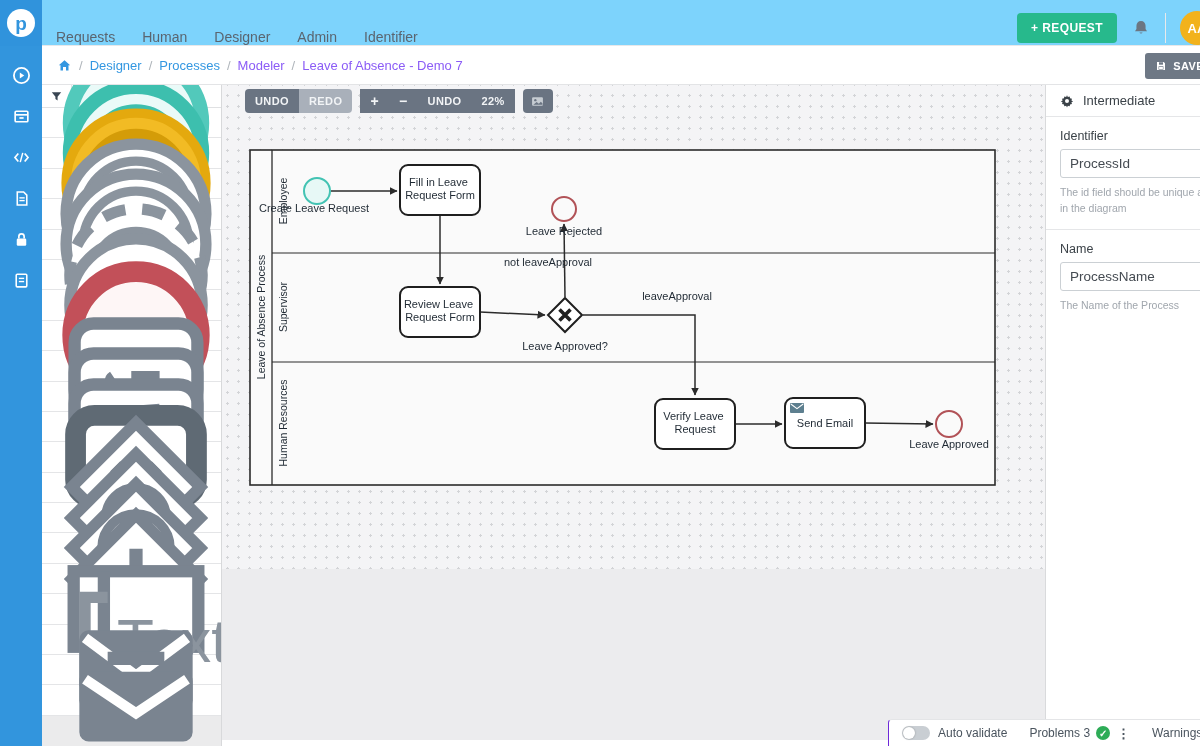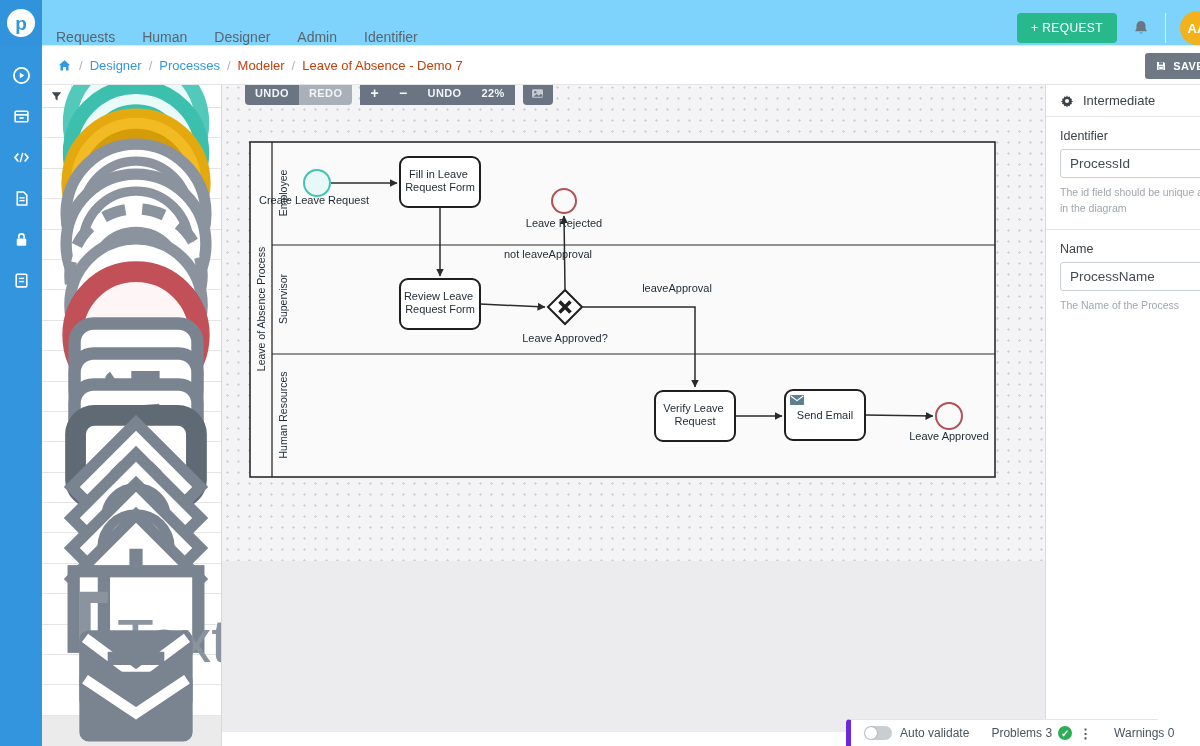--- a/index.html
+++ b/index.html
@@ -12,42 +12,42 @@
   .rail-logo { width:42px; height:46px; display:flex; align-items:center; justify-content:center; background:#3093dc; }
   .logo-circle { width:28px; height:28px; border-radius:50%; background:#fff; color:#3295dd; font-weight:bold; font-size:19px; display:flex; align-items:center; justify-content:center; line-height:1; }
   .rail-icons { display:flex; flex-direction:column; align-items:center; gap:15px; padding-top:16px; }
   .rail-btn { width:26px; height:26px; display:flex; align-items:center; justify-content:center; cursor:pointer; }
 
   
   .topbar { position:absolute; left:42px; top:0; width:1158px; height:46px; background:#7dd3fc; border-bottom:1px solid #e7e8ea; display:flex; align-items:flex-end; z-index:20; }
   .nav-items { display:flex; gap:27px; padding-left:14px; }
   .nav-item { font-size:14px; color:#5a6570; cursor:pointer; }
   .topbar-right { margin-left:auto; display:flex; align-items:center; gap:14px; padding-right:0; }
-  .request-btn { background:#27b98c; color:#fff; font-size:12px; font-weight:normal; letter-spacing:.4px; border:none; border-radius:4px; padding:8px 14px; cursor:pointer; }
+  .request-btn { background:#27b98c; color:#fff; font-size:12px; font-weight:bold; letter-spacing:.4px; border:none; border-radius:4px; padding:8px 14px; cursor:pointer; }
   .top-divider { width:1px; height:30px; background:#e8e9eb; }
   .avatar { width:34px; height:34px; border-radius:50%; background:#f2b21c; color:#fff; font-size:13px; font-weight:bold; display:flex; align-items:center; justify-content:center; margin-right:-14px; flex:none; }
 
   
   .crumbbar { position:absolute; left:42px; top:46px; width:1158px; height:39px; background:#fff; border-bottom:1px solid #e3e4e6; display:flex; align-items:center; padding-left:15px; font-size:13px; z-index:19; }
   .crumb-sep { color:#aeb4ba; margin:0 7px; }
   .crumb-link { color:#3397e1; cursor:pointer; }
-  .crumb-current { color:#c2410c; }
+  .crumb-current { color:#8b5cf6; }
   .save-btn { position:absolute; right:-14px; top:7px; height:26px; background:#6e7885; color:#fff; font-size:11px; font-weight:bold; letter-spacing:.4px; border:none; border-radius:3px; display:flex; align-items:center; gap:6px; padding:0 10px; cursor:pointer; }
 
   
   .controls { position:absolute; left:42px; top:85px; width:180px; height:661px; background:#ebebec; border-right:1px solid #d8d9db; z-index:10; }
   .filter-row { height:23px; background:#fff; border-bottom:1px solid #e0e1e3; display:flex; align-items:center; padding:0 8px; gap:8px; }
   .filter-input { border:none; outline:none; border-left:1px solid #e2e3e5; padding-left:8px; font-size:12px; color:#4a545e; width:130px; height:100%; font-family:"Liberation Sans",sans-serif; }
   .filter-input::placeholder { color:#b3b9bf; }
   .ctl-row { height:30.4px; background:#fff; border-bottom:1px solid #e4e5e7; display:flex; align-items:center; gap:10px; padding-left:9px; cursor:grab; }
   .ctl-row .ci { flex:none; }
   .ctl-label { font-size:12.5px; color:#3b4248; white-space:nowrap; overflow:hidden; }
 
   
-  .canvas { position:absolute; left:222px; top:71px; width:823px; height:661px; background:#ececee; overflow:hidden; }
+  .canvas { position:absolute; left:222px; top:79px; width:823px; height:661px; background:#ececee; overflow:hidden; }
   .grid { position:absolute; left:0; top:0; width:823px; height:490px;
           background-color:#f4f4f6;
           background-image:radial-gradient(circle, #d3d4d7 1px, transparent 1.1px);
           background-size:11px 11px; }
   .mtoolbar { position:absolute; left:23px; top:10px; display:flex; gap:8px; z-index:5; }
   .tb-group { display:flex; border-radius:4px; overflow:hidden; }
   .tb-btn { height:24px; display:flex; align-items:center; justify-content:center; color:#f2f4f6; font-size:11px; font-weight:bold; letter-spacing:.4px; padding:0 10px; background:#6a7482; border:none; cursor:pointer; }
   .tb-btn.disabled { background:#a9b0ba; }
   .tb-zoom { background:#6a7482; border-radius:4px; display:flex; align-items:center; }
   .tb-square { width:30px; height:24px; background:#6a7482; border-radius:4px; border:none; display:flex; align-items:center; justify-content:center; cursor:pointer; }
@@ -56,21 +56,21 @@
   
   .config { position:absolute; left:1045px; top:85px; width:260px; height:661px; background:#fff; border-left:1px solid #d9dadc; z-index:15; }
   .config-header { height:32px; display:flex; align-items:center; gap:9px; padding-left:14px; border-bottom:1px solid #e5e6e8; font-size:13px; color:#3b4248; }
   .config-body { padding:12px 14px; }
   .field-label { font-size:12.5px; color:#3b4248; margin-bottom:6px; }
   .field-input { width:100%; height:29px; border:1px solid #cbd0d4; border-radius:3px; padding:0 9px; font-size:13.5px; color:#454b52; font-family:"Liberation Sans",sans-serif; outline:none; background:#fff; }
   .field-help { font-size:10.5px; color:#a0a6ad; line-height:1.55; margin-top:6px; }
   .config-divider { border:none; border-top:1px solid #e5e6e8; margin:12px -14px; }
 
   
-  .statusbar { position:absolute; left:846px; bottom:0; width:312px; height:27px; background:#fff; border-top:1px solid #e4e5e7; border-left:5px solid #6d28d9; border-top-left-radius:4px; display:flex; align-items:center; padding-left:13px; font-size:12px; color:#4a545e; z-index:25; }
+  .statusbar { position:absolute; left:888px; bottom:0; width:312px; height:27px; background:#fff; border-top:1px solid #e4e5e7; border-left:1px solid #6d28d9; border-top-left-radius:4px; display:flex; align-items:center; padding-left:13px; font-size:12px; color:#4a545e; z-index:25; }
   .toggle { width:28px; height:14px; border-radius:7px; background:#c9ced3; position:relative; margin-right:8px; cursor:pointer; flex:none; }
   .toggle-knob { position:absolute; left:1px; top:1px; width:12px; height:12px; border-radius:50%; background:#fff; box-shadow:0 0 2px rgba(0,0,0,.3); }
   .sb-divider { width:1px; height:14px; background:#d8d9db; margin:0 11px; }
   .check-circle { width:14px; height:14px; border-radius:50%; background:#2eac57; color:#fff; font-size:10px; font-weight:bold; display:flex; align-items:center; justify-content:center; margin-left:6px; flex:none; }
   .kebab { font-size:13px; font-weight:bold; color:#4a545e; margin-left:7px; cursor:pointer; }
   .sb-item { display:flex; align-items:center; white-space:nowrap; }
 </style>
 </head>
 <body>
 

